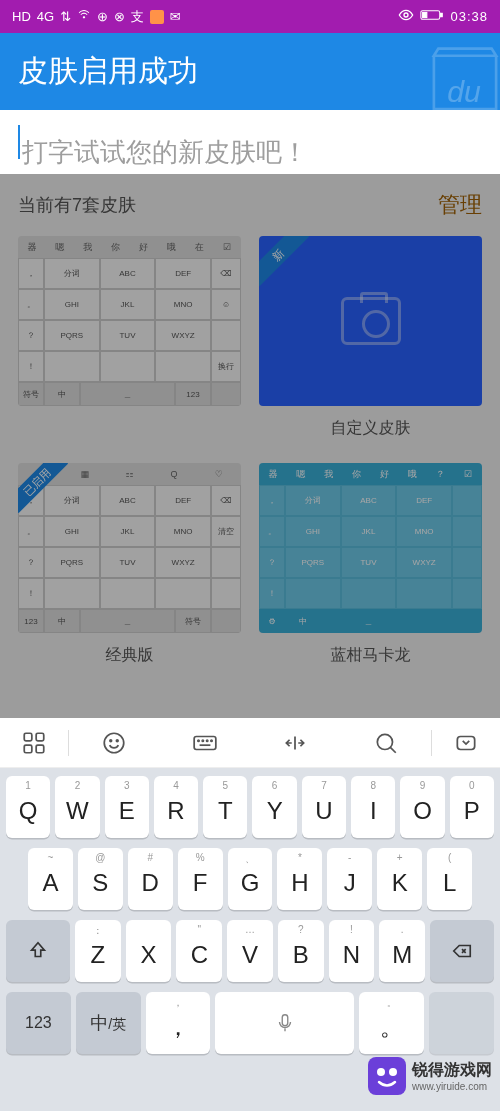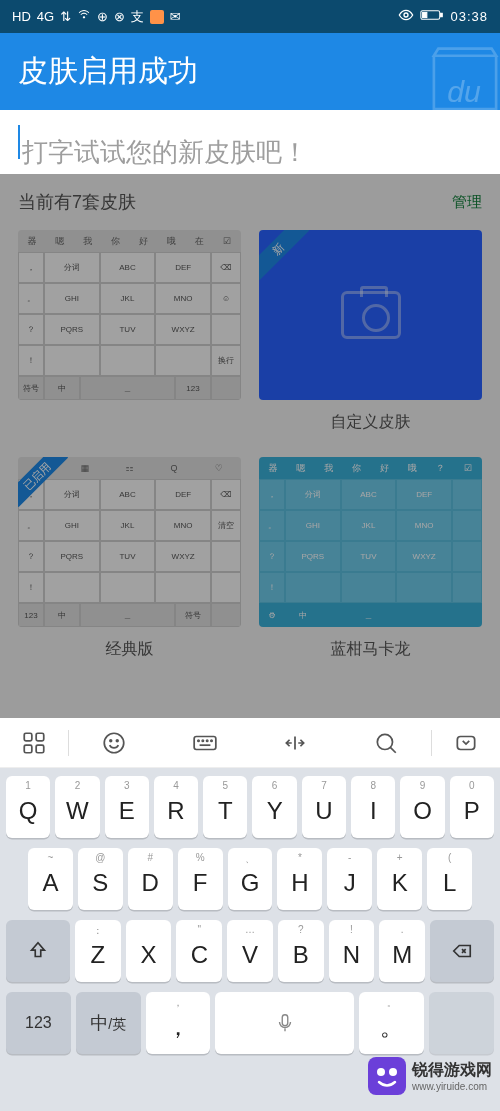--- a/index.html
+++ b/index.html
@@ -1,40 +1,40 @@
 <!DOCTYPE html>
 <html><head>
   <meta charset="utf-8">
   <style>
     * { margin: 0; padding: 0; box-sizing: border-box; font-family: -apple-system, "Helvetica Neue", Arial, sans-serif; }
     body { width: 500px; height: 1111px; background: #f5f5f5; overflow: hidden; position: relative; }
 
     
-    .status-bar { height: 33px; background: #0c4a6e; color: #fff; display: flex; align-items: center; justify-content: space-between; padding: 0 12px; font-size: 13px; }
+    .status-bar { height: 33px; background: #a21caf; color: #fff; display: flex; align-items: center; justify-content: space-between; padding: 0 12px; font-size: 13px; }
     .status-left, .status-right { display: flex; align-items: center; gap: 6px; }
     .status-right span { letter-spacing: 1px; }
 
     
     .header { height: 77px; background: #1E88E5; display: flex; align-items: center; padding: 0 18px; position: relative; overflow: hidden; }
     .header-title { color: #fff; font-size: 30px; font-weight: 400; }
     .header-logo { position: absolute; right: -10px; top: 5px; width: 90px; height: 80px; opacity: 0.4; }
 
     
     .input-area { height: 64px; background: #fff; display: flex; align-items: center; padding: 0 18px; }
     .input-placeholder { font-size: 26px; color: #9e9e9e; margin-top: 20px; }
     .input-cursor { width: 2px; height: 34px; background: #1E88E5; display: inline-block; vertical-align: middle; margin-right: 2px; animation: blink 1s infinite; }
     @keyframes blink { 50% { opacity: 0; } }
 
     
     .dimmed { position: relative; background: #f0f0f0; height: 544px; }
     .dim-overlay { position: absolute; inset: 0; background: rgba(0,0,0,0.35); z-index: 10; pointer-events: none; }
 
     .sub-header { display: flex; justify-content: space-between; align-items: center; padding: 16px 18px 8px; }
     .sub-title { font-size: 18px; color: #555; }
-    .manage-btn { font-size: 15px; color: #15803d; }
+    .manage-btn { font-size: 22px; color: #a16207; }
 
     .skin-grid { display: grid; grid-template-columns: 1fr 1fr; gap: 18px; padding: 8px 18px 0; }
     .skin-card { width: 100%; }
     .skin-preview { width: 100%; height: 170px; border-radius: 4px; background: #e8e8e8; overflow: hidden; position: relative; display: flex; flex-direction: column; }
     .skin-label { text-align: center; padding: 12px 0 6px; font-size: 16px; color: #555; }
 
     .corner-ribbon { position: absolute; top: 0; left: 0; width: 50px; height: 50px; overflow: hidden; }
     .corner-ribbon div { position: absolute; width: 70px; height: 18px; font-size: 11px; color: #fff; text-align: center; line-height: 18px; transform: rotate(-45deg); top: 10px; left: -16px; }
     .ribbon-blue div { background: #1E88E5; }
 

